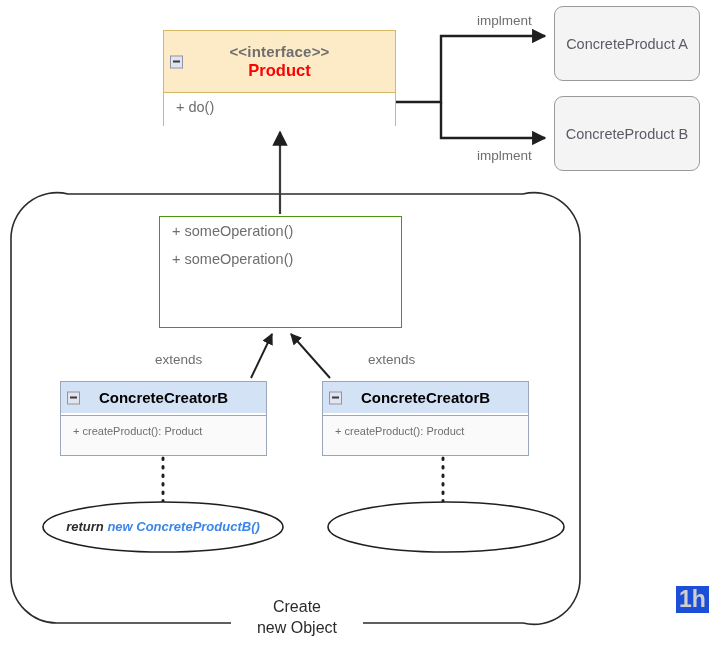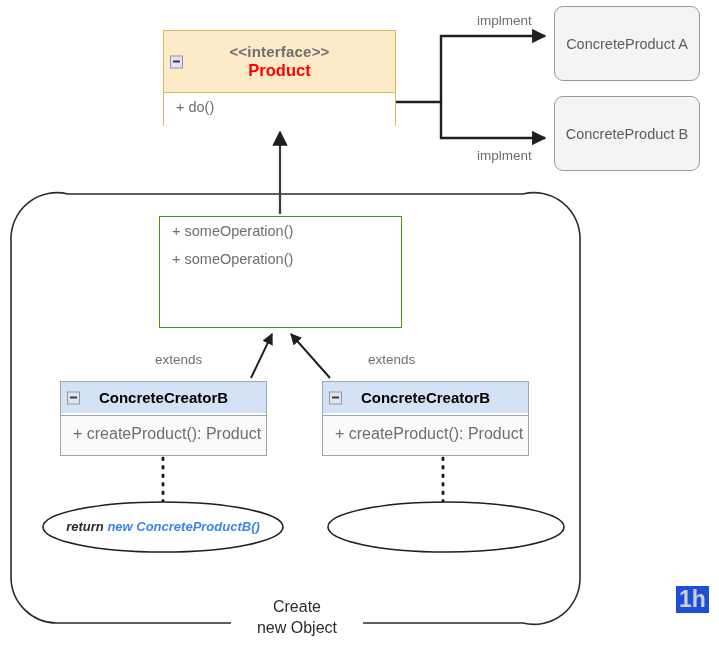--- a/index.html
+++ b/index.html
@@ -167,21 +167,21 @@
     font-weight: bold;
     color: #000000;
   }
   .concrete-creator .uml-body {
     height: 40px;
     background: #fafafa;
     border-top: 1px solid #9aa7bb;
   }
   .concrete-creator .uml-row {
     padding-top: 9px;
-    font-size: 16px;
+    font-size: 11px;
   }
   #concrete-creator-a { left: 60px; top: 381px; }
   #concrete-creator-b { left: 322px; top: 381px; }
 
   
   .note-text {
     position: absolute;
     width: 260px;
     text-align: center;
     font-size: 13px;

